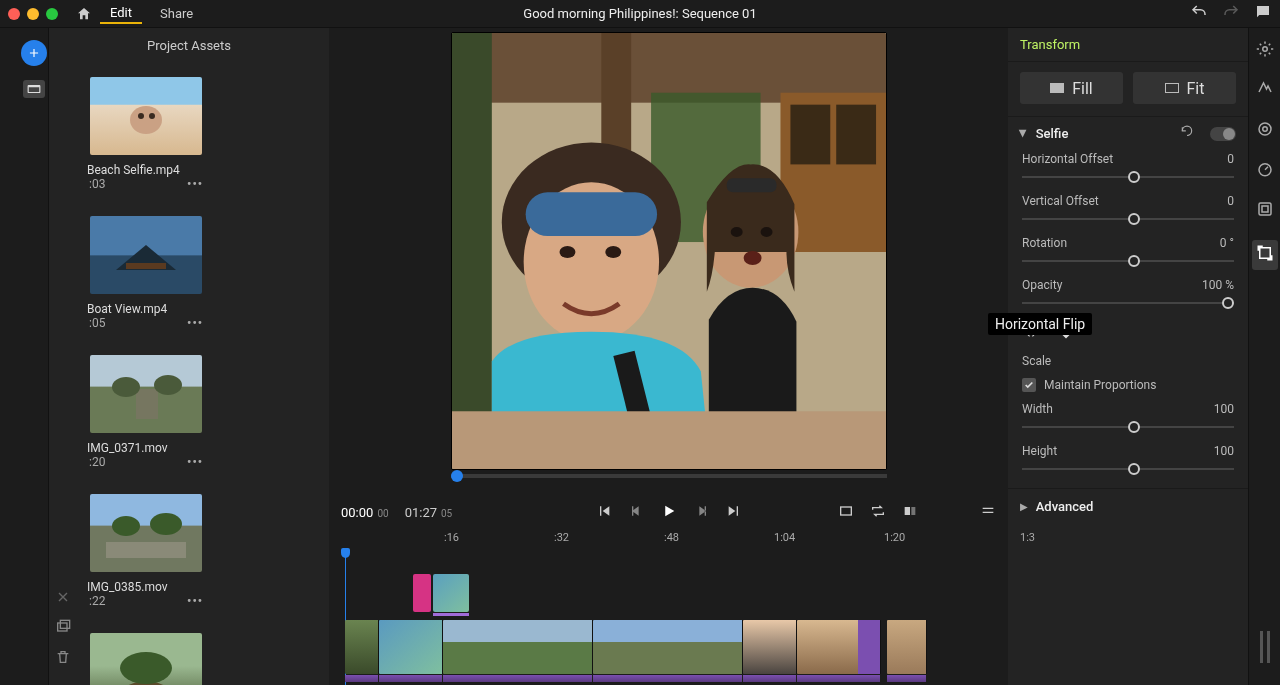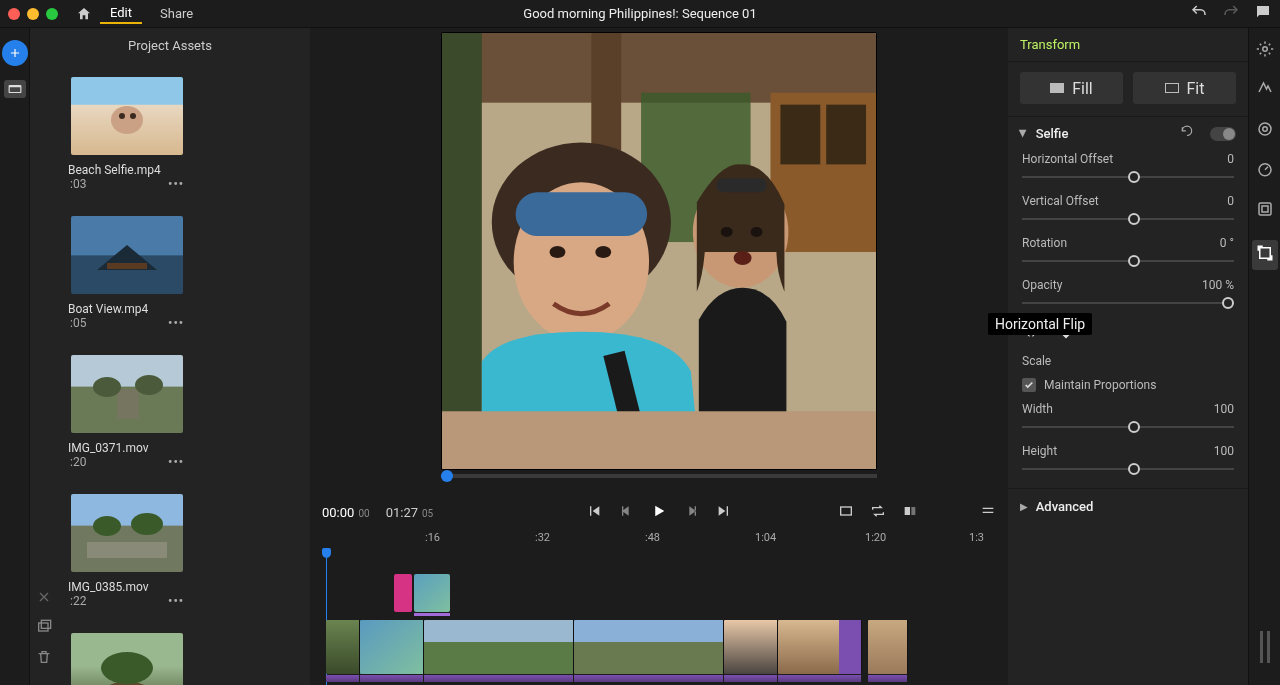--- a/index.html
+++ b/index.html
@@ -9,21 +9,21 @@
   .traffic { display: flex; gap: 7px; margin-right: 10px; }
   .dot { width: 12px; height: 12px; border-radius: 50%; }
   .dot.r { background: #ff5f57; } .dot.y { background: #febc2e; } .dot.g { background: #28c840; }
   .home-icon svg { display:block; }
   .topbar .menu-item { padding: 2px 10px; color:#ccc; cursor:pointer; }
   .topbar .menu-item.active { color:#fff; border-bottom:2px solid #eab308; }
   .topbar .title { position:absolute; left:0; right:0; text-align:center; pointer-events:none; font-size:13px; color:#eee; }
   .tb-right { margin-left:auto; display:flex; gap:14px; align-items:center; }
   .tb-right svg, .tb-left svg { cursor:pointer; }
 
-  .main { display:flex; height: calc(685px - 28px); }
+  .main { display:flex; height: calc(685px - 28px); padding-left: 19px; }
   .left-rail { width:30px; background:#1c1c1c; display:flex; flex-direction:column; align-items:center; padding-top:12px; gap:14px; border-right:1px solid #111; }
   .rail-btn { width:26px; height:26px; border-radius:50%; display:flex; align-items:center; justify-content:center; cursor:pointer; }
   .rail-btn.add { background:#2680eb; color:#fff; }
   .rail-btn.media { background:#444; border-radius:3px; width:22px; height:18px; }
 
   .assets { width:280px; background:#232323; display:flex; flex-direction:column; }
   .assets-header { height:34px; display:flex; align-items:center; justify-content:center; font-size:13px; color:#ccc; }
   .assets-grid { flex:1; overflow-y:auto; padding:0 6px 6px 36px; display:flex; flex-wrap:wrap; gap:10px; align-content:flex-start; }
   .assets-grid::-webkit-scrollbar{width:6px;} .assets-grid::-webkit-scrollbar-thumb{background:#444;border-radius:3px;}
   .asset { width:122px; }
@@ -314,21 +314,21 @@
             </svg></span>
       </div>
     </div>
 
     <div class="timeline-ruler">
       <span style="left:115px">:16</span>
       <span style="left:225px">:32</span>
       <span style="left:335px">:48</span>
       <span style="left:445px">1:04</span>
       <span style="left:555px">1:20</span>
-      <span style="left:659px">1:3</span>
+      <span style="left:691px">1:3</span>
     </div>
 
     <div class="timeline">
       <div class="playhead" style="left:16px"></div>
 
       <div class="track-upper" style="left:84px">
         <div class="clip-pink"></div>
         <div class="clip-thumb"></div>
       </div>
 

